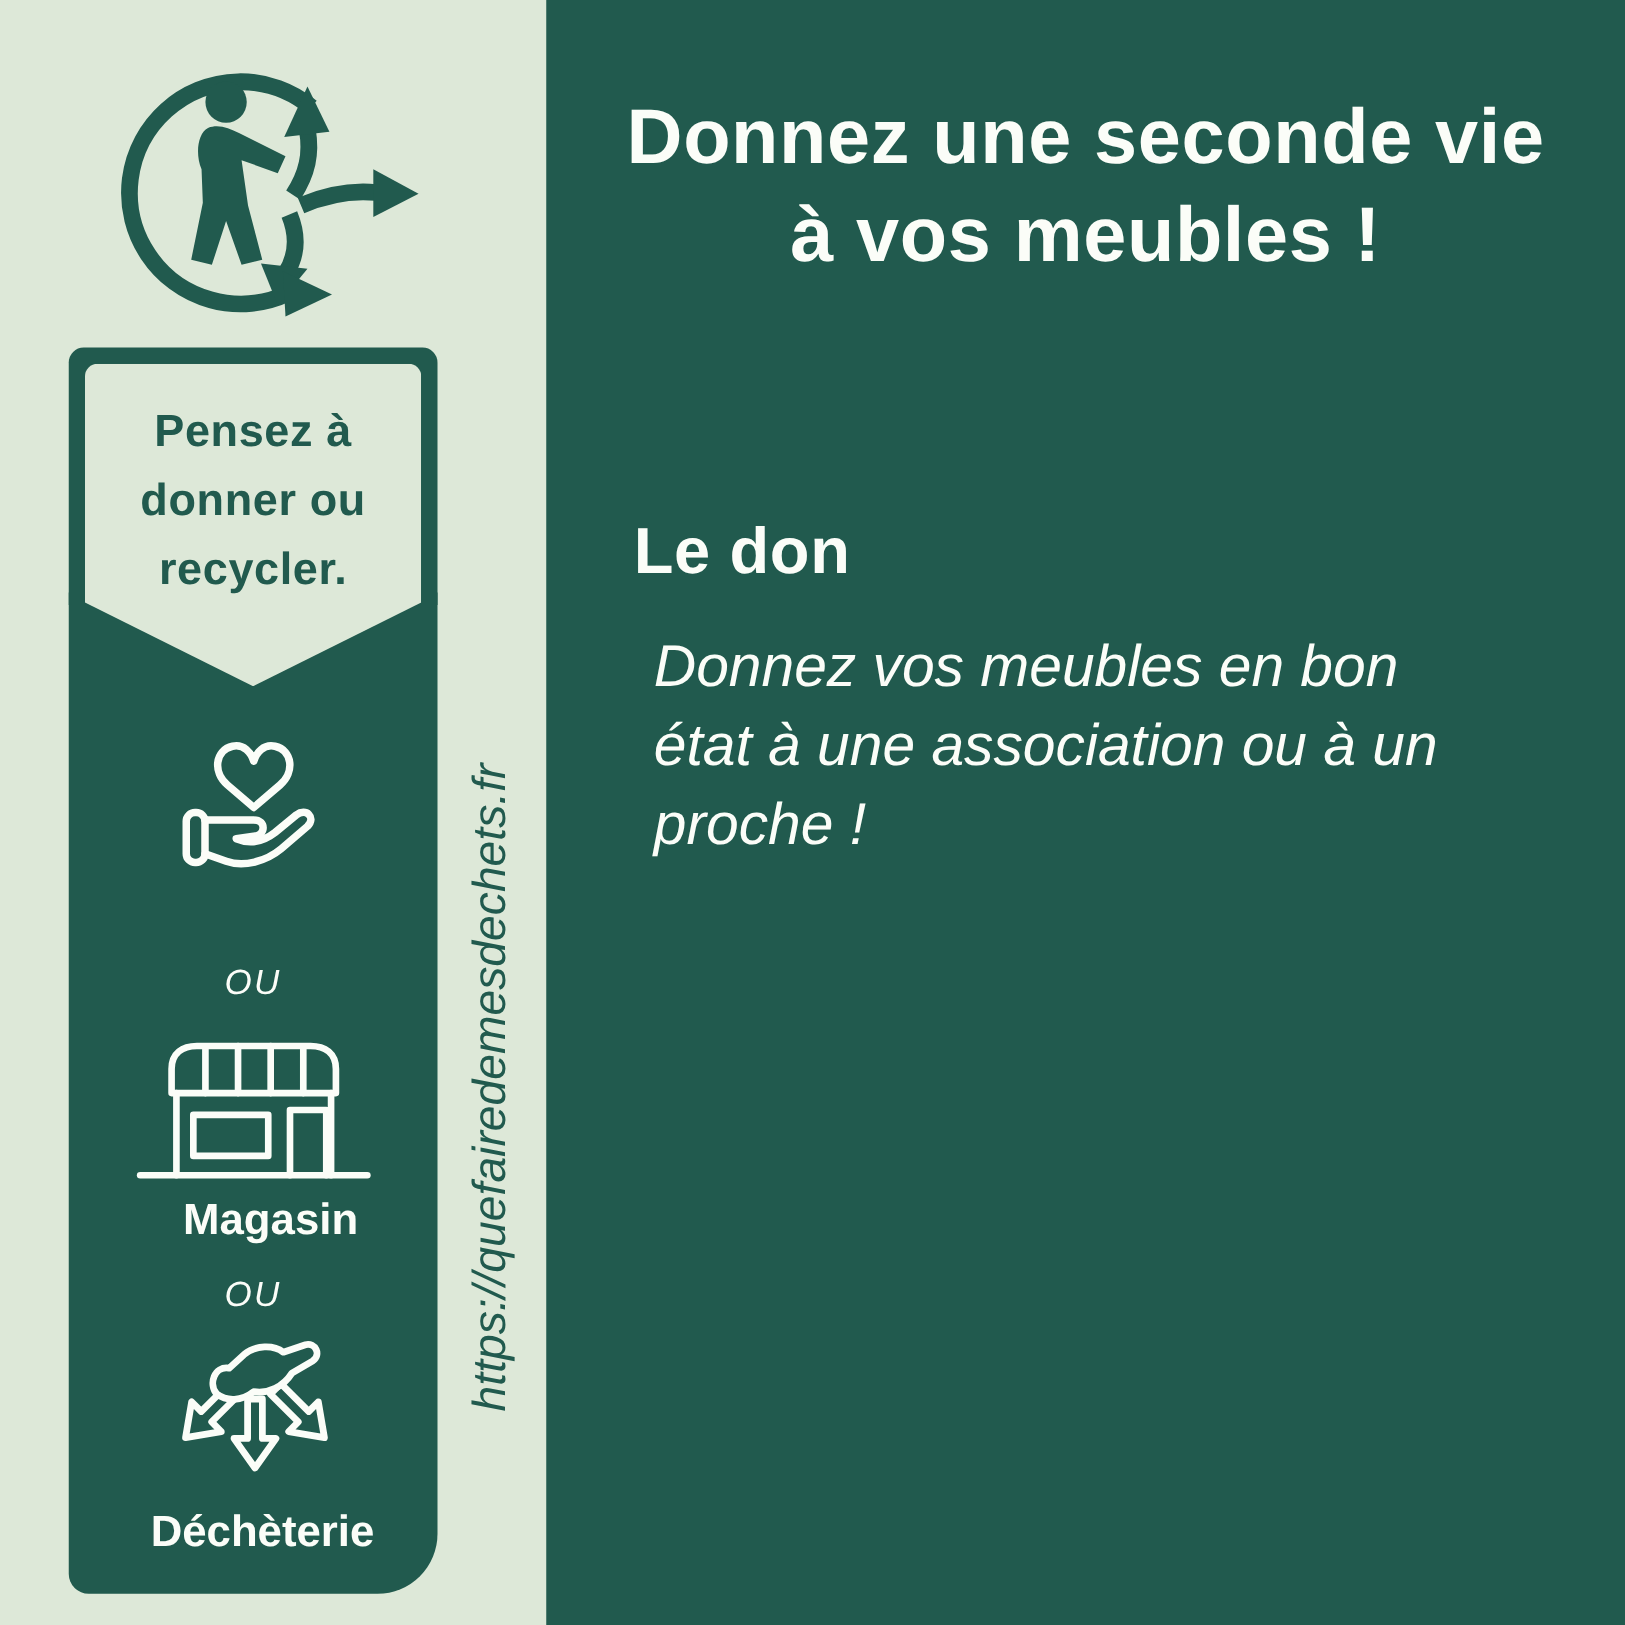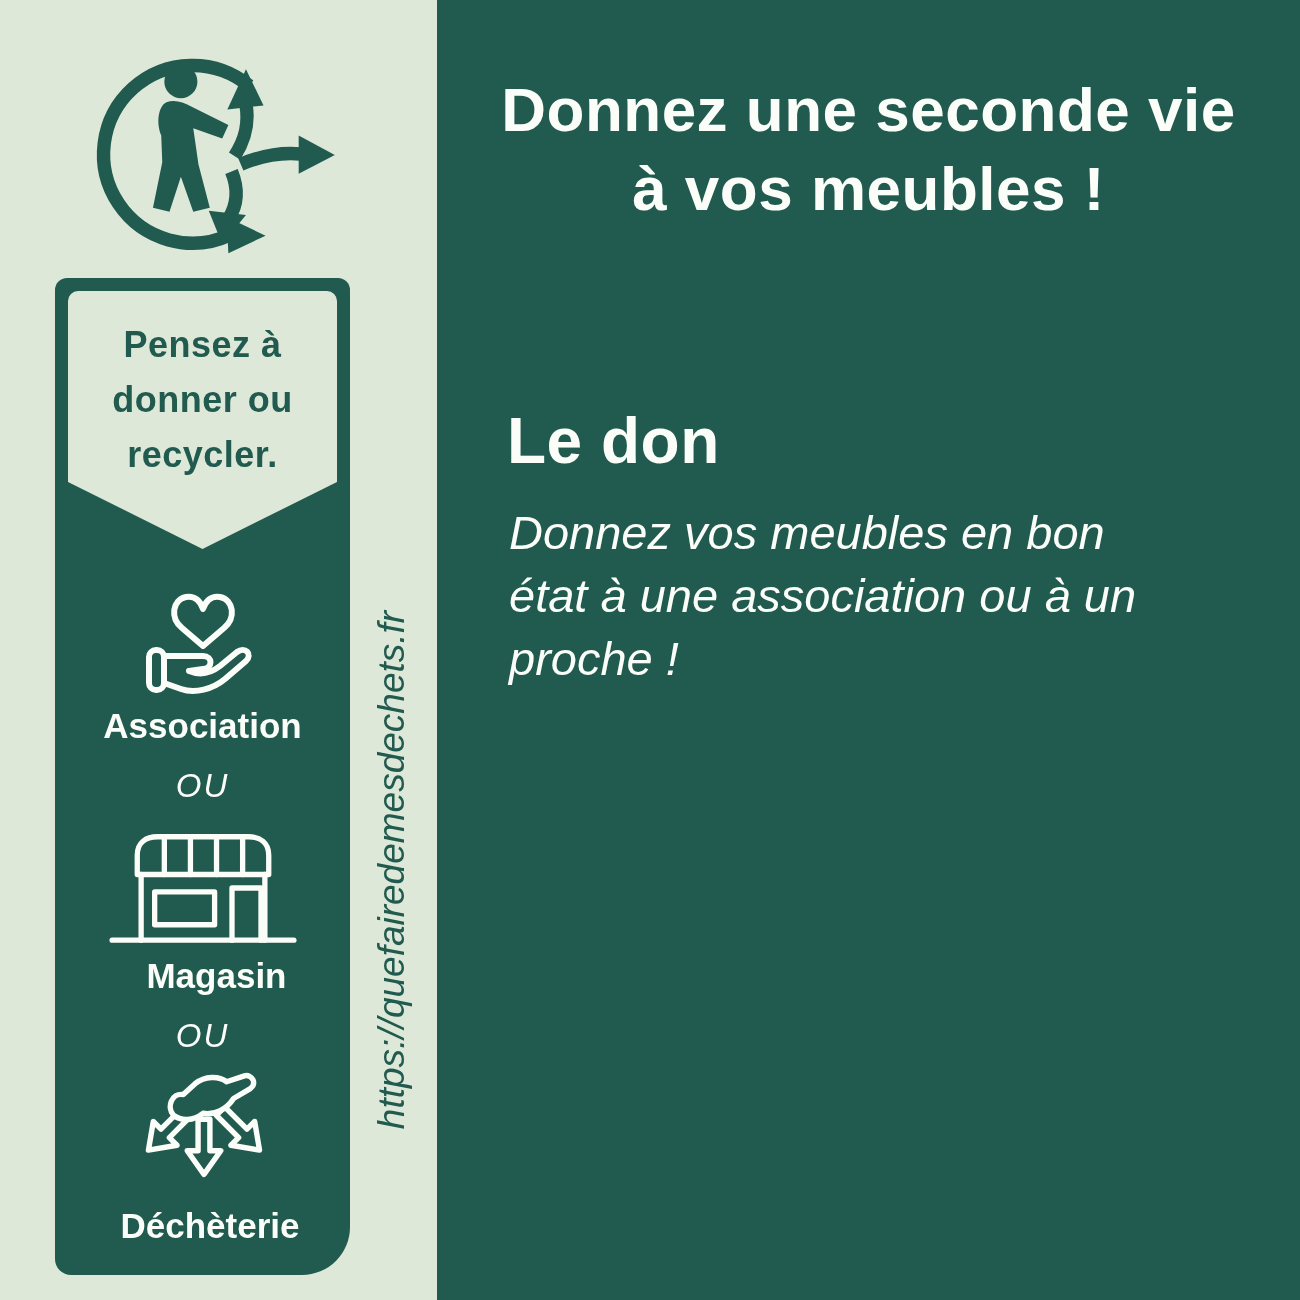--- a/index.html
+++ b/index.html
@@ -50,21 +50,21 @@
   .icon-sorting{top:786px;width:150px;height:138px;}
   .opt-label{
     position:absolute;left:0;right:0;text-align:center;
     color:var(--ink);font-weight:700;font-size:35px;line-height:44px;
   }
   .opt-label.assoc{top:426px;}
   .opt-label.store{top:676px;padding-left:28px;}
   .opt-label.dump{top:926px;padding-left:15px;}
   .ou{
     position:absolute;left:0;right:0;text-align:center;
-    color:var(--ink);font-style:italic;font-size:33px;line-height:32px;
+    color:var(--ink);font-style:italic;font-size:28px;line-height:32px;
     letter-spacing:2px;
   }
   .ou.ou1{top:492px;}
   .ou.ou2{top:742px;}
 
   .url-text{
     position:absolute;left:52px;top:847px;width:680px;height:46px;
     transform:rotate(-90deg);transform-origin:center;
     text-align:center;
     font-style:italic;font-size:37px;line-height:46px;
@@ -78,25 +78,25 @@
     text-align:center;
     color:var(--ink);font-weight:700;font-size:62px;line-height:79px;
     white-space:pre-line;
     letter-spacing:0.5px;
   }
   .section{position:absolute;left:70px;width:762px;}
   .section.don{top:412px;}
   .section.recyclage{top:833px;}
   .section h2{
     margin:0;color:var(--ink);
-    font-weight:700;font-size:64px;line-height:58px;
+    font-weight:700;font-size:52px;line-height:58px;
     letter-spacing:0.5px;
   }
   .section p{
-    margin:31px 0 0 2px;color:var(--ink);
+    margin:31px 0 0 16px;color:var(--ink);
     font-style:italic;font-size:47px;line-height:63px;
     white-space:pre-line;
   }
 
   svg{display:block;}
 </style>
 </head>
 <body>
 
 <div class="page">
@@ -129,21 +129,20 @@
 recycler.</div>
       </div>
 
       <svg class="icon icon-heart-hand" viewBox="0 0 140 140" aria-hidden="true">
         <g fill="none" stroke="#fbfdf8" stroke-width="6" stroke-linecap="round" stroke-linejoin="round">
           <path d="M70 80 L49 62 C37 52 39 34 53 31 C62 29 68 36 70 43 C72 36 78 29 87 31 C101 34 103 52 91 62 Z"></path>
           <rect x="16" y="84" width="15" height="40" rx="7"></rect>
           <path d="M31 90 H70 C80 90 80 102 70 103 L56 105 C68 110 78 107 87 100 L104 86 C112 80 120 88 113 95 L92 113 C80 123 62 128 48 123 L31 117"></path>
         </g>
       </svg>
-      <div class="opt-label assoc">Association</div>
       <div class="ou ou1">OU</div>
 
       <svg class="icon icon-store" viewBox="0 0 200 120" aria-hidden="true">
         <g fill="none" stroke="#fbfdf8" stroke-width="5.5" stroke-linecap="round" stroke-linejoin="round">
           <path d="M6 114 H194"></path>
           <path d="M32 46 V26 C32 13 41 7 53 7 H147 C159 7 168 13 168 26 V46 Z"></path>
           <path d="M60 8 V46 M87 7 V46 M114 7 V46 M141 8 V46"></path>
           <path d="M36 46 V114 M164 46 V114"></path>
           <rect x="50" y="64" width="62" height="34"></rect>
           <path d="M130 114 V60 H160 V114"></path>

